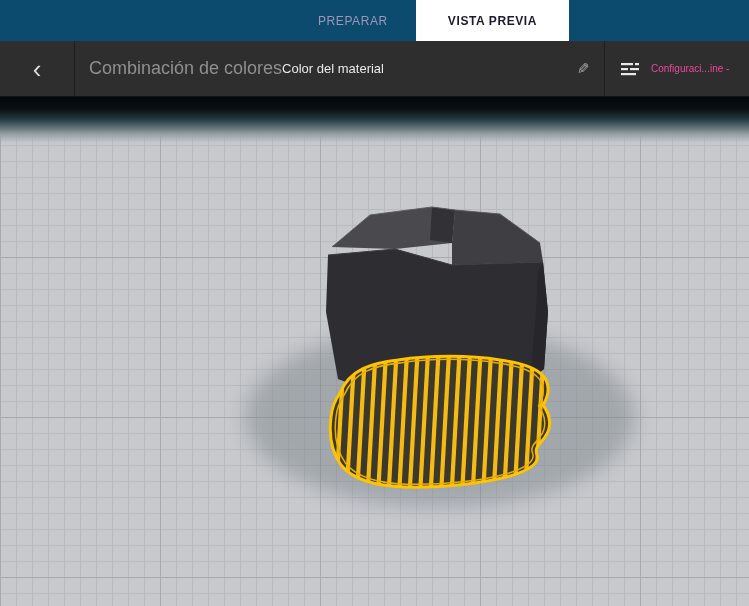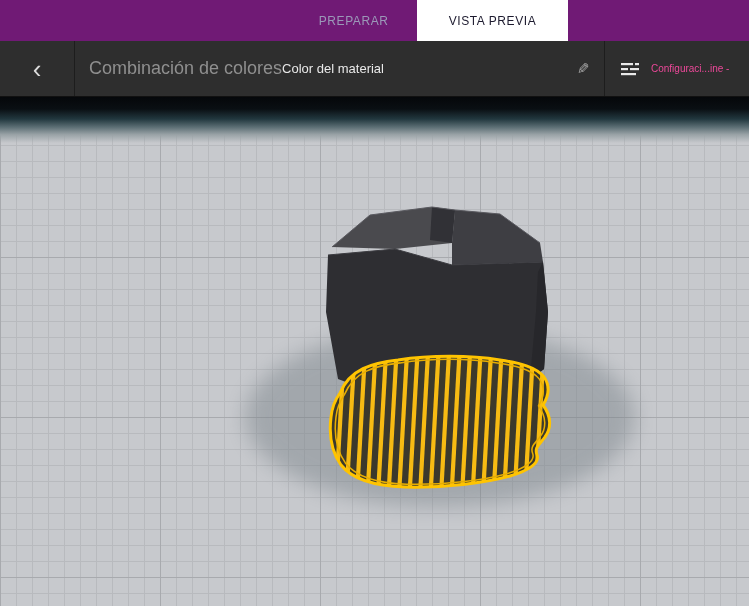--- a/index.html
+++ b/index.html
@@ -5,32 +5,32 @@
   html,body{margin:0;padding:0;}
   body{
     width:749px;height:606px;overflow:hidden;
     font-family:"Liberation Sans", sans-serif;
     background:#c7c9cd;
     position:relative;
   }
   
   .header{
     position:absolute;top:0;left:0;width:749px;height:41px;
-    background:#701a75;
+    background:#0c4a6e;
     display:flex;align-items:center;justify-content:center;
     z-index:30;
   }
   .tab-group{display:flex;align-items:stretch;height:41px;margin-left:110px;}
   .tab{
     display:flex;align-items:center;justify-content:center;
     padding:0 28px;font-size:12px;letter-spacing:.6px;
     color:#9b98b8;cursor:pointer;white-space:nowrap;
   }
   .tab.active{
-    background:#ffffff;color:#1c1a2e;font-weight:normal;
+    background:#ffffff;color:#1c1a2e;font-weight:bold;
     margin:0;padding:0 32px;
   }
   
   .toolbar{
     position:absolute;top:41px;left:0;width:749px;height:56px;
     background:#2e2e2e;display:flex;align-items:center;
     z-index:30;border-bottom:1px solid #111;box-sizing:border-box;
   }
   .tb-back{
     width:74px;height:100%;display:flex;align-items:center;justify-content:center;

